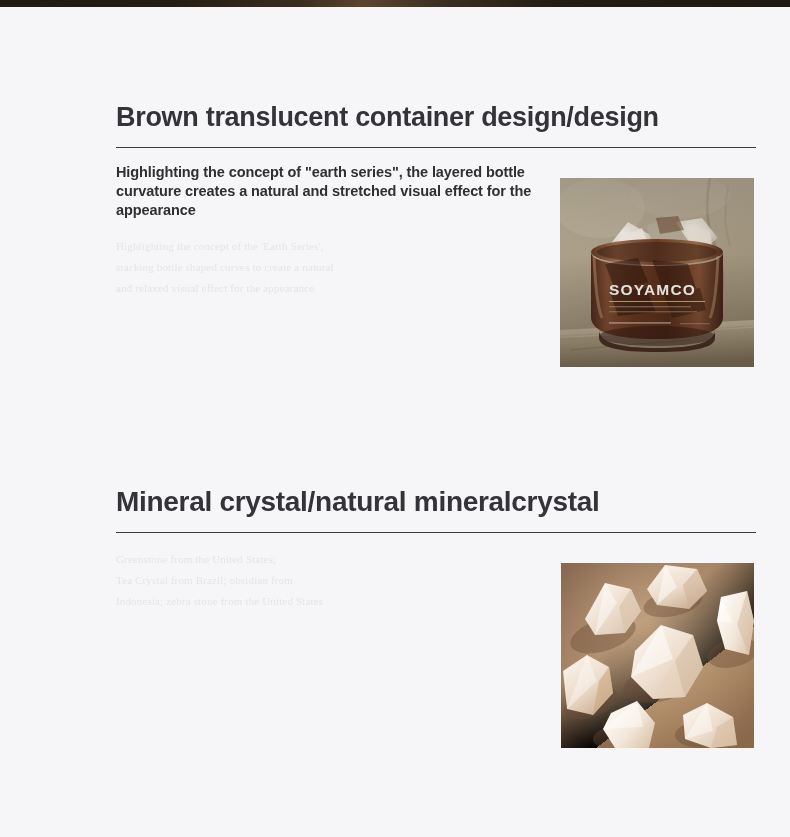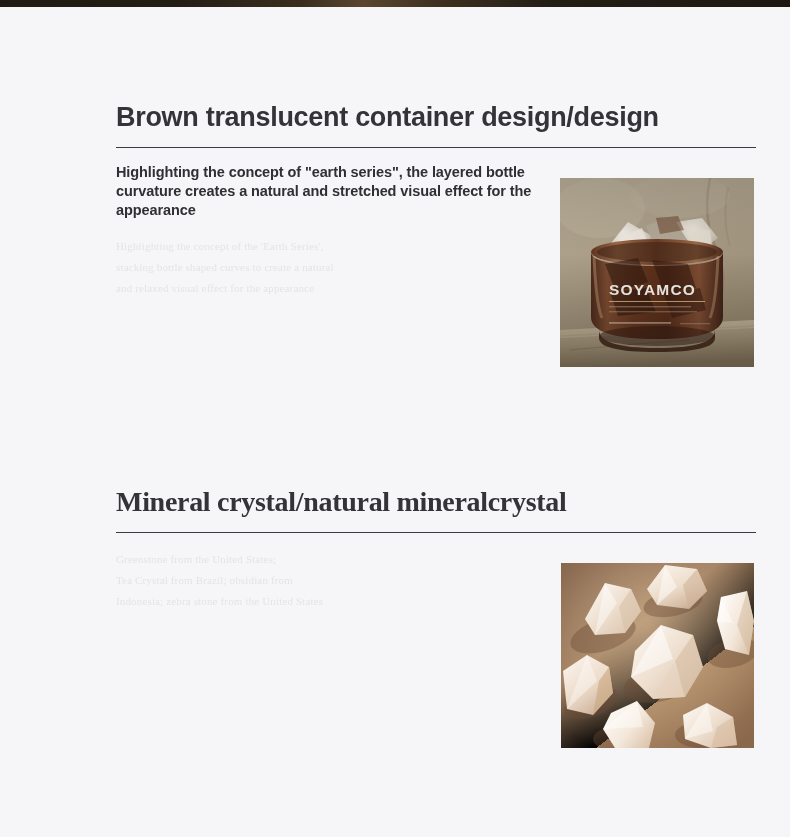--- a/index.html
+++ b/index.html
@@ -52,21 +52,20 @@
     margin: 0;
     font-size: 27px;
     font-weight: 700;
     line-height: 34px;
     letter-spacing: -0.3px;
     color: #333338;
     white-space: nowrap;
   }
   #section-2 .section-heading {
     font-size: 28px;
-    font-family: Liberation Serif, serif;
   }
 
   .heading-rule {
     margin-top: 13px;
     width: 640px;
     height: 1px;
     background: #3a3a40;
   }
 
   

